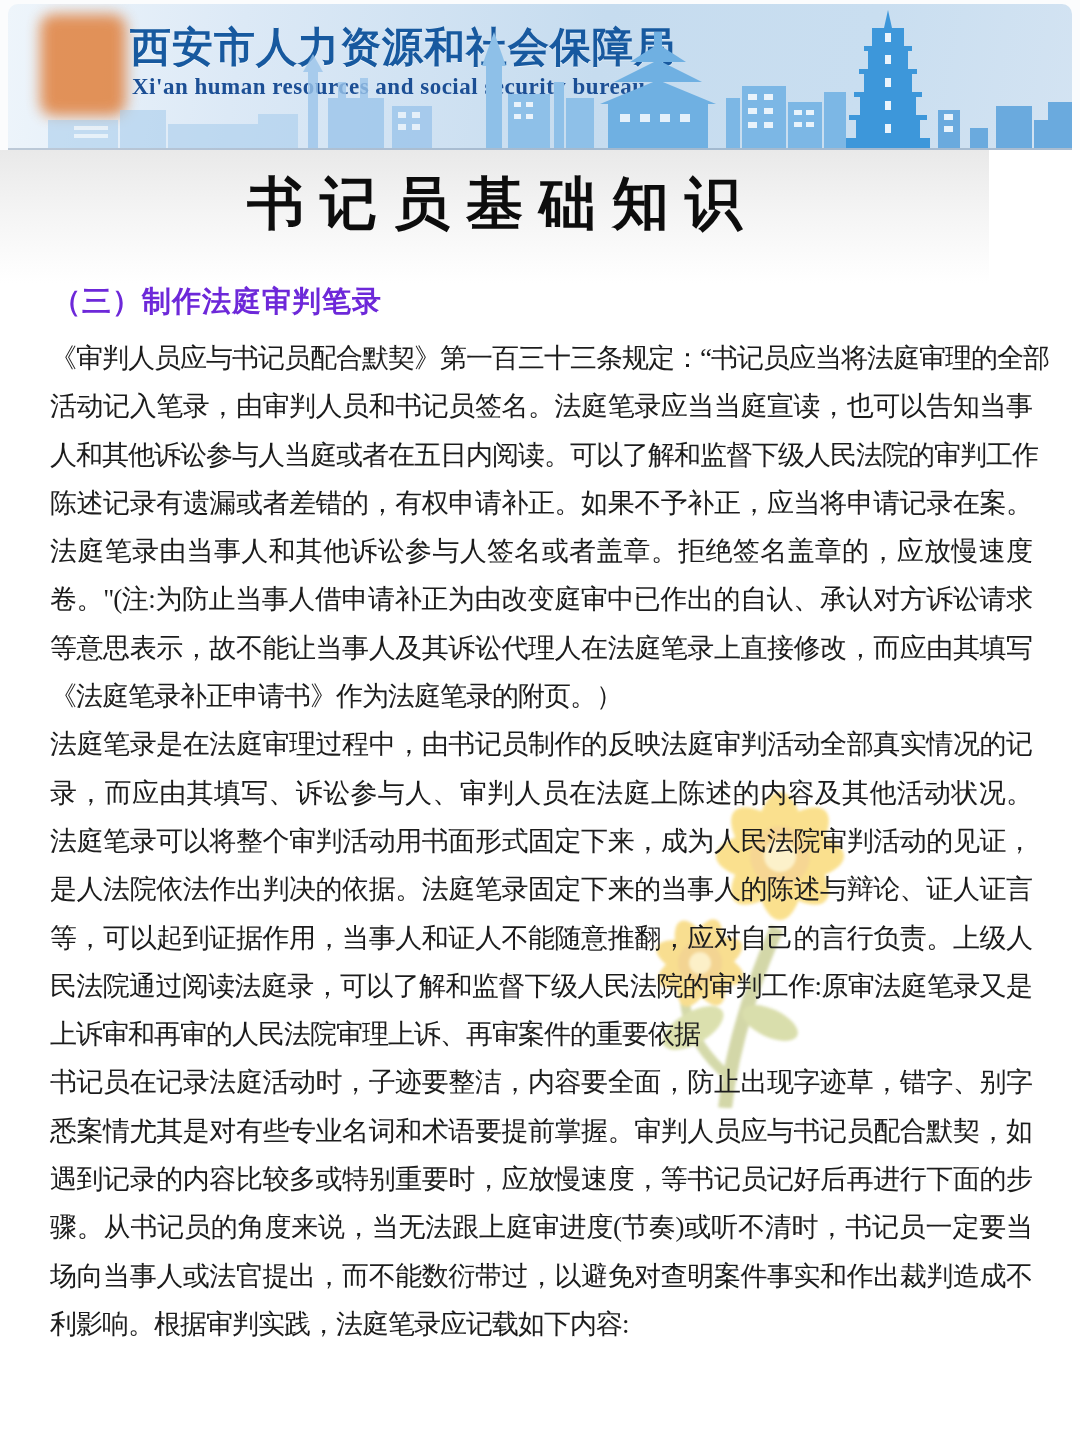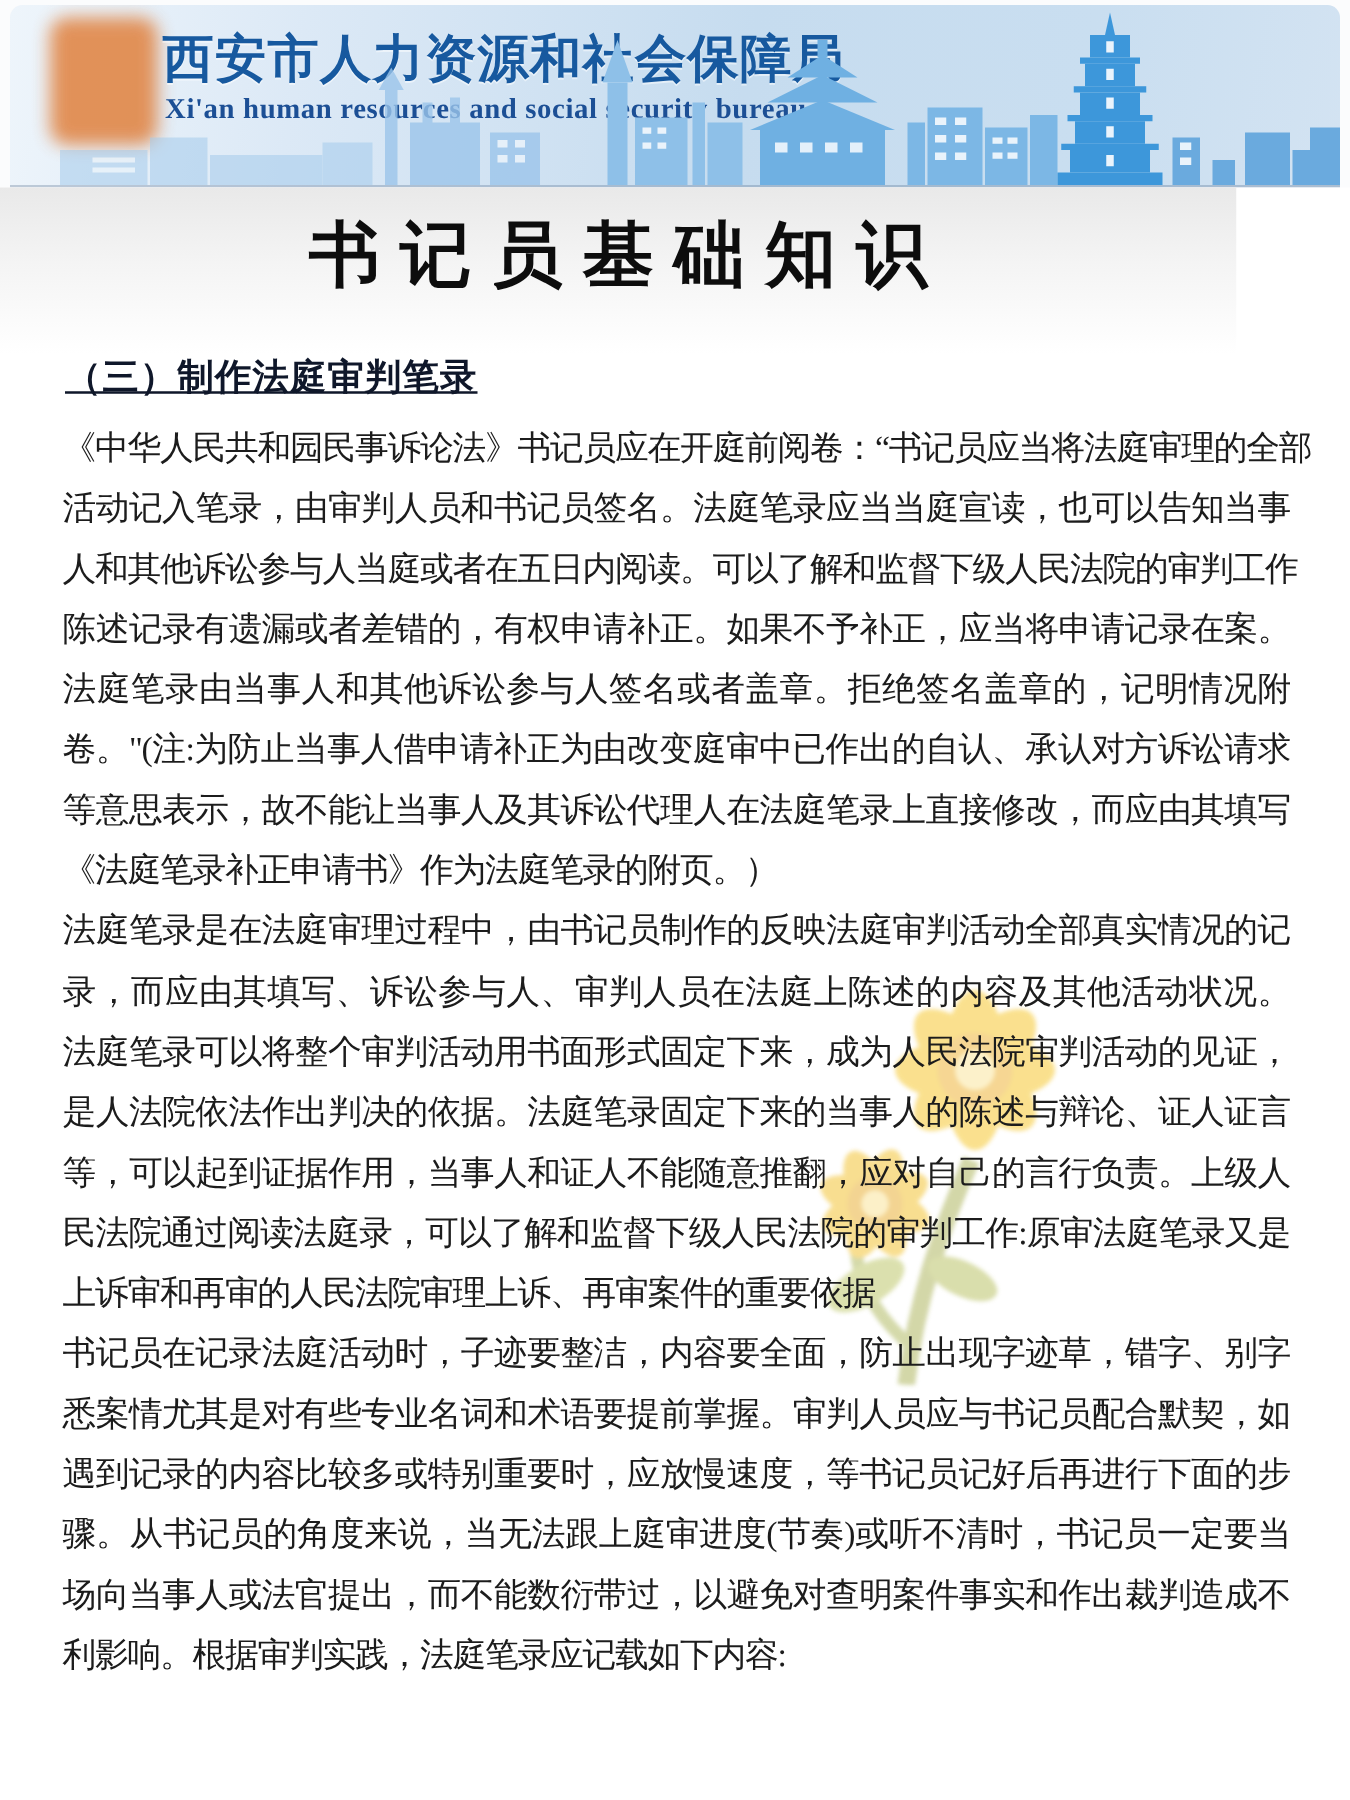--- a/index.html
+++ b/index.html
@@ -44,22 +44,22 @@
     letter-spacing:16px;padding-left:16px;
     font-family:"Liberation Serif","DejaVu Serif",serif;
   }
   
   .content{
     position:absolute;left:0;top:280px;width:1080px;
     padding:0 48px 0 50px;box-sizing:border-box;z-index:2;
   }
   .section-heading{
     font-family:"Liberation Sans","DejaVu Sans",sans-serif;
-    font-weight:800;font-size:29px;color:#0f172a;
-    margin:2px 0 12px 2px;letter-spacing:1px;text-decoration:underline;
+    font-weight:800;font-size:29px;color:#6d28d9;
+    margin:2px 0 12px 2px;letter-spacing:1px;
   }
   .content-lines{color:#1c1c1c;}
   .text-line{
     font-size:27px;line-height:48.3px;letter-spacing:-1px;
     text-align:justify;text-align-last:justify;text-justify:inter-character;
     white-space:nowrap;
   }
   .text-line.line-end{text-align:center;text-align-last:left;}
   
   .watermark{
@@ -204,25 +204,25 @@
     </g>
     <circle r="22" fill="#eab23a"></circle>
     <circle r="11" fill="#fae49c"></circle>
   </g>
 </svg>
 
 <div class="content">
   <div class="section-heading">（三）制作法庭审判笔录</div>
   <div class="content-lines">
 
-  <div class="text-line">《中华人民共和园民事诉论法》书记员应在开庭前阅卷：“书记员应当将法庭审理的全部</div>
+  <div class="text-line">《审判人员应与书记员配合默契》第一百三十三条规定：“书记员应当将法庭审理的全部</div>
       <div class="text-line">活动记入笔录，由审判人员和书记员签名。法庭笔录应当当庭宣读，也可以告知当事</div>
       <div class="text-line">人和其他诉讼参与人当庭或者在五日内阅读。可以了解和监督下级人民法院的审判工作</div>
       <div class="text-line">陈述记录有遗漏或者差错的，有权申请补正。如果不予补正，应当将申请记录在案。</div>
-      <div class="text-line">法庭笔录由当事人和其他诉讼参与人签名或者盖章。拒绝签名盖章的，记明情况附</div>
+      <div class="text-line">法庭笔录由当事人和其他诉讼参与人签名或者盖章。拒绝签名盖章的，应放慢速度</div>
       <div class="text-line">卷。"(注:为防止当事人借申请补正为由改变庭审中已作出的自认、承认对方诉讼请求</div>
       <div class="text-line">等意思表示，故不能让当事人及其诉讼代理人在法庭笔录上直接修改，而应由其填写</div>
       <div class="text-line line-end">《法庭笔录补正申请书》作为法庭笔录的附页。）</div>
       <div class="text-line">法庭笔录是在法庭审理过程中，由书记员制作的反映法庭审判活动全部真实情况的记</div>
       <div class="text-line">录，而应由其填写、诉讼参与人、审判人员在法庭上陈述的内容及其他活动状况。</div>
       <div class="text-line">法庭笔录可以将整个审判活动用书面形式固定下来，成为人民法院审判活动的见证，</div>
       <div class="text-line">是人法院依法作出判决的依据。法庭笔录固定下来的当事人的陈述与辩论、证人证言</div>
       <div class="text-line">等，可以起到证据作用，当事人和证人不能随意推翻，应对自己的言行负责。上级人</div>
       <div class="text-line">民法院通过阅读法庭录，可以了解和监督下级人民法院的审判工作:原审法庭笔录又是</div>
       <div class="text-line line-end">上诉审和再审的人民法院审理上诉、再审案件的重要依据</div>

